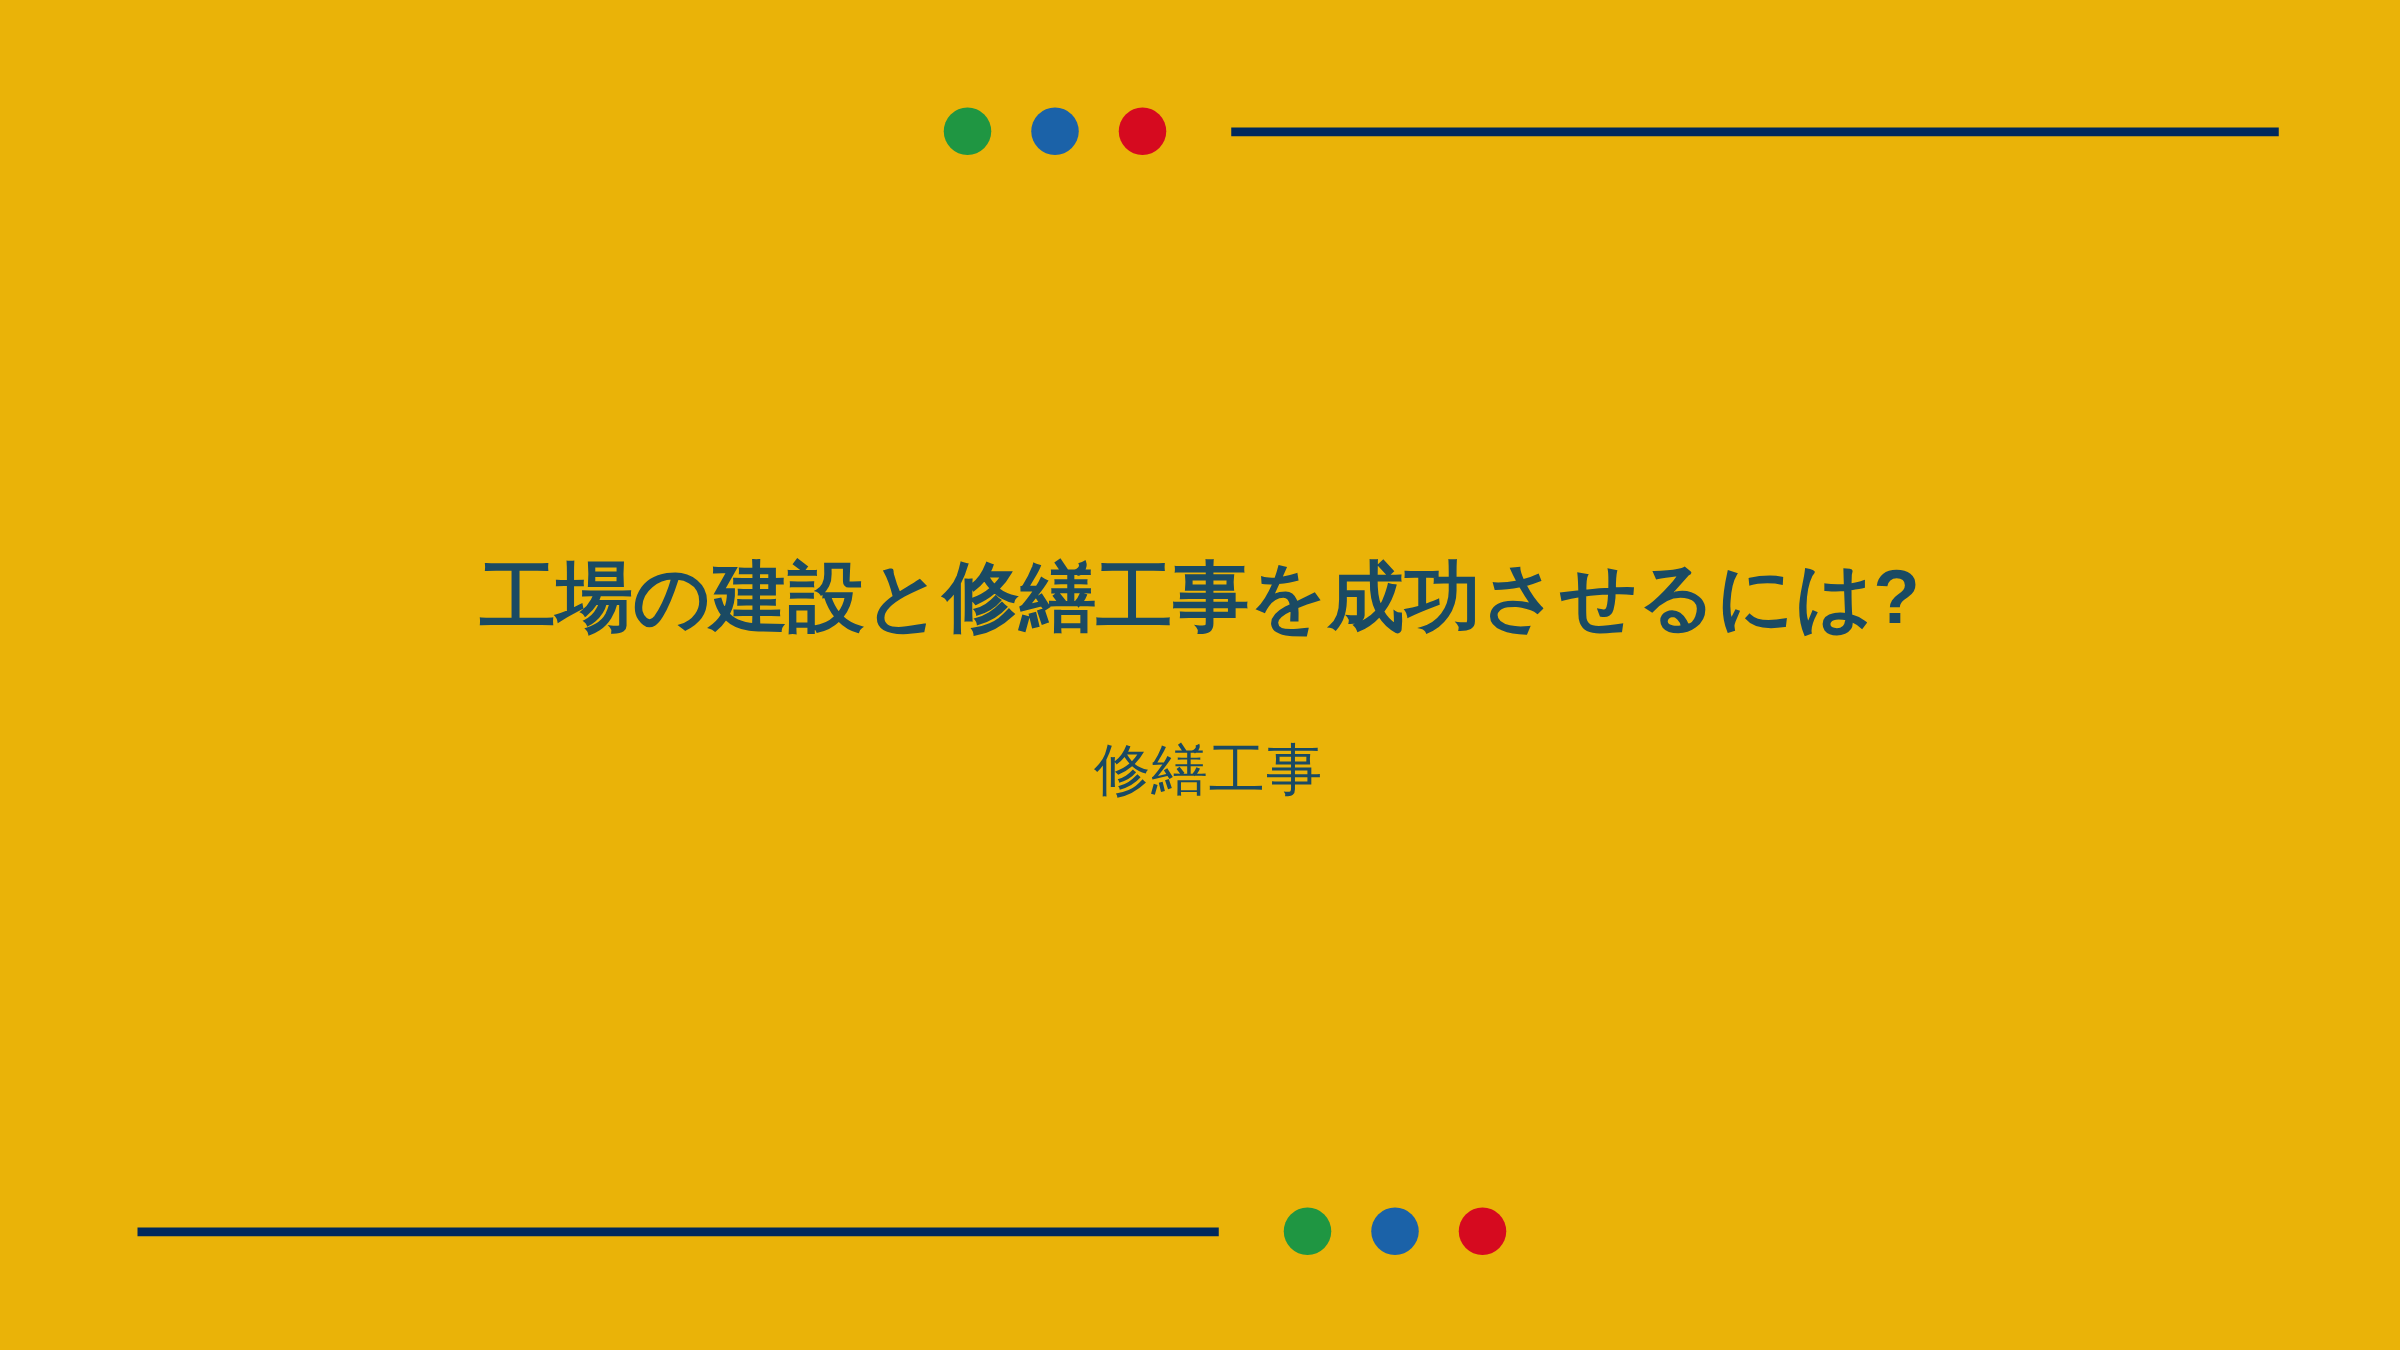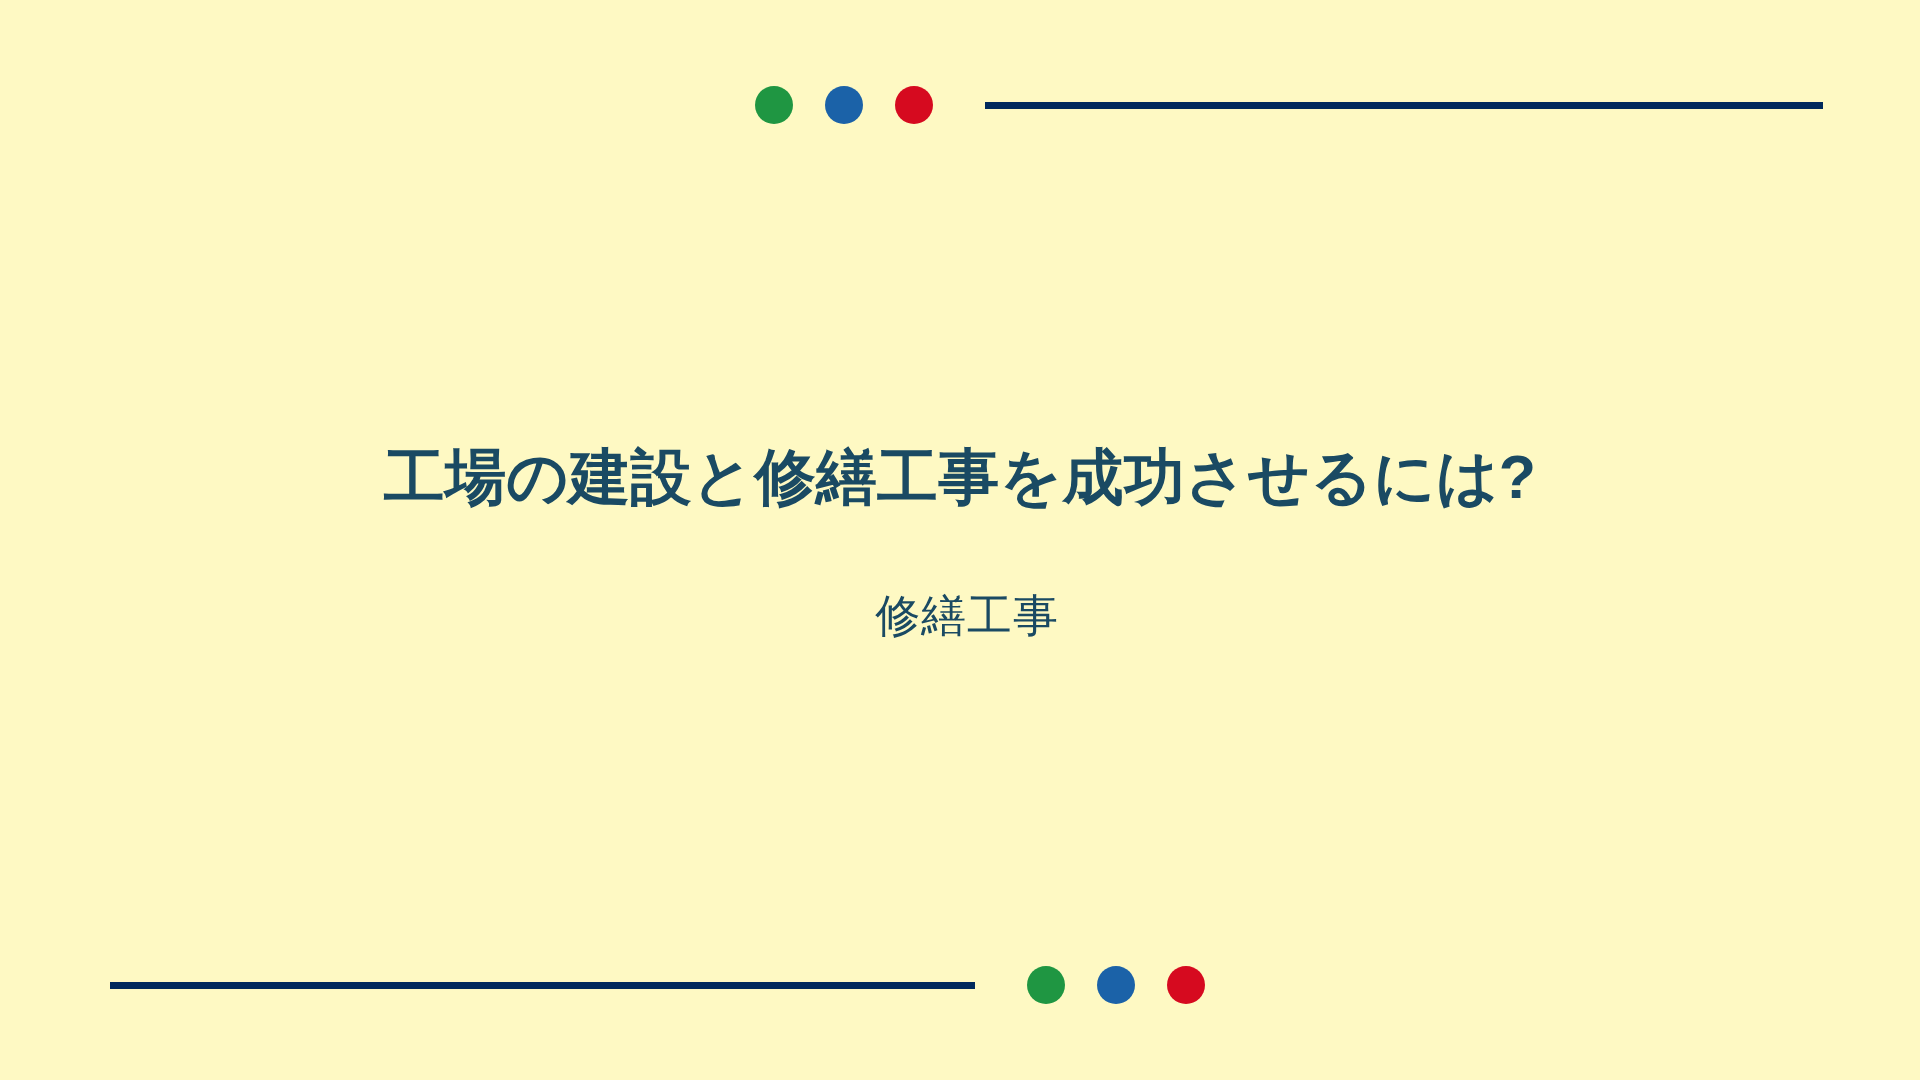--- a/index.html
+++ b/index.html
@@ -12,21 +12,21 @@
     height: 1080px;
     overflow: hidden;
     font-family: "Liberation Sans", "DejaVu Sans", sans-serif;
     background: #f3f3f2;
   }
 
   .card {
     position: relative;
     width: 1920px;
     height: 1080px;
-    background: #fef9c3;
+    background: #eab308;
     box-sizing: border-box;
     display: flex;
     flex-direction: column;
     justify-content: space-between;
     align-items: stretch;
   }
 
   
   .ornament {
     position: absolute;

